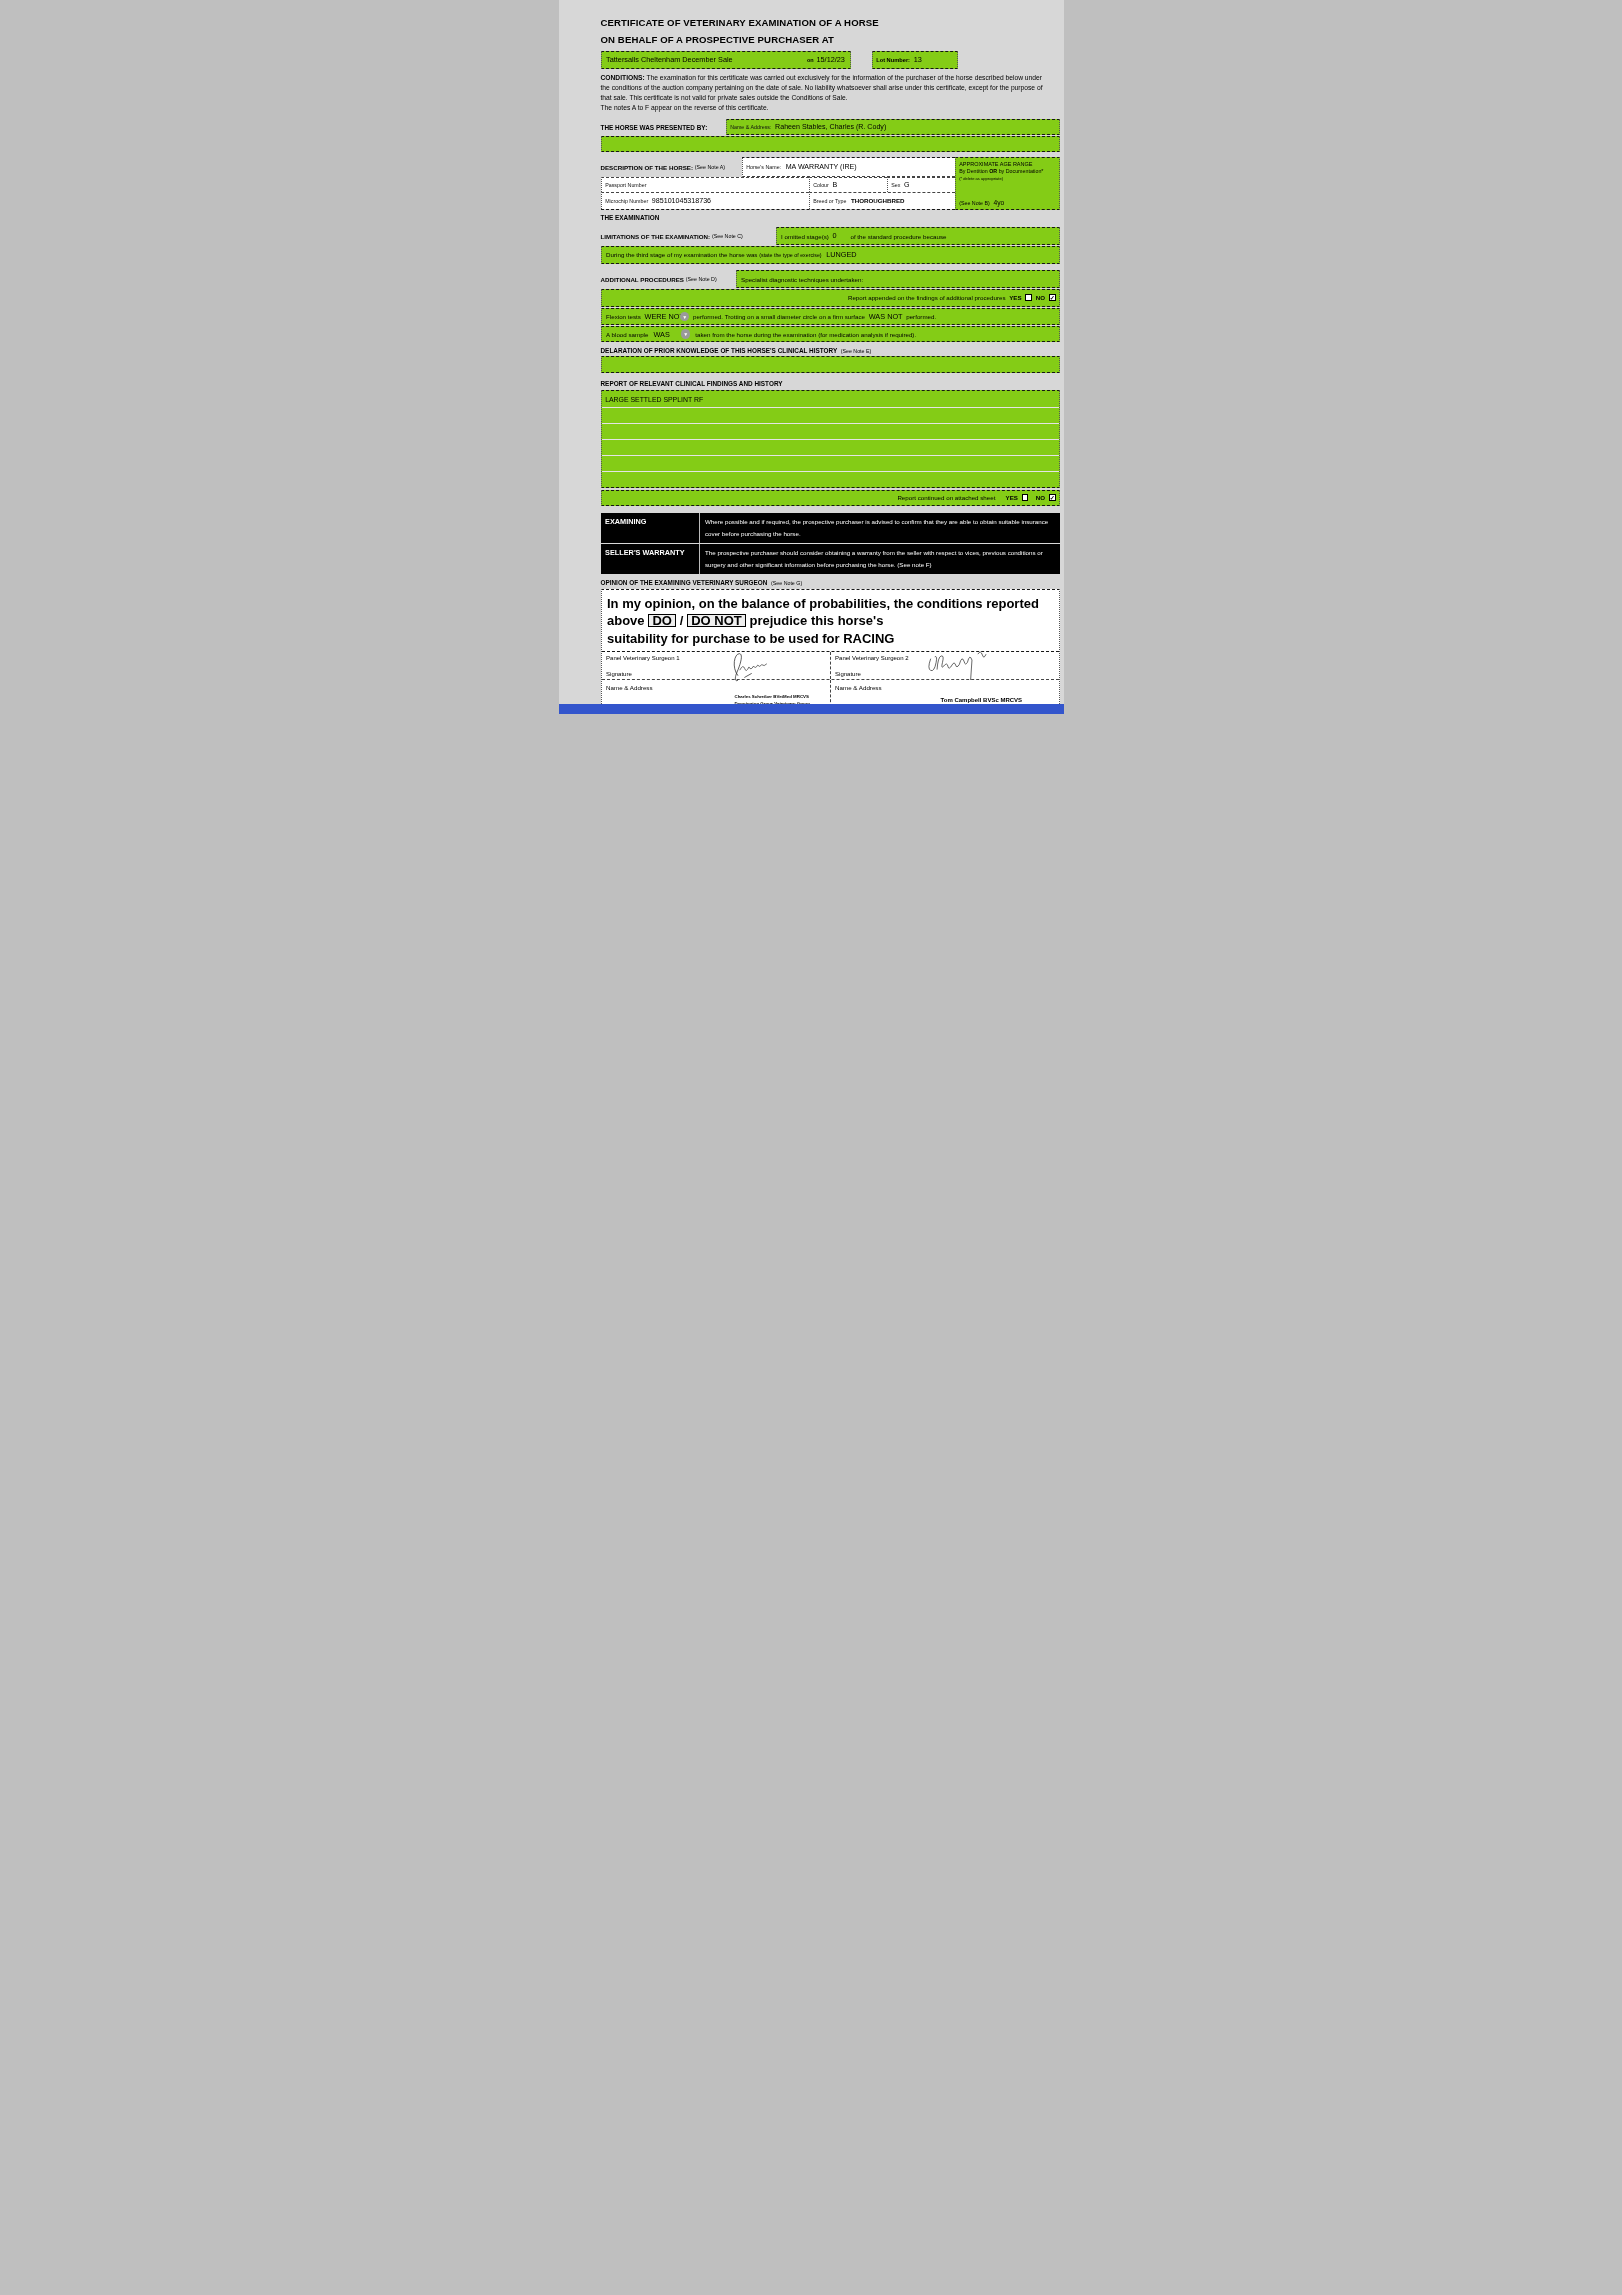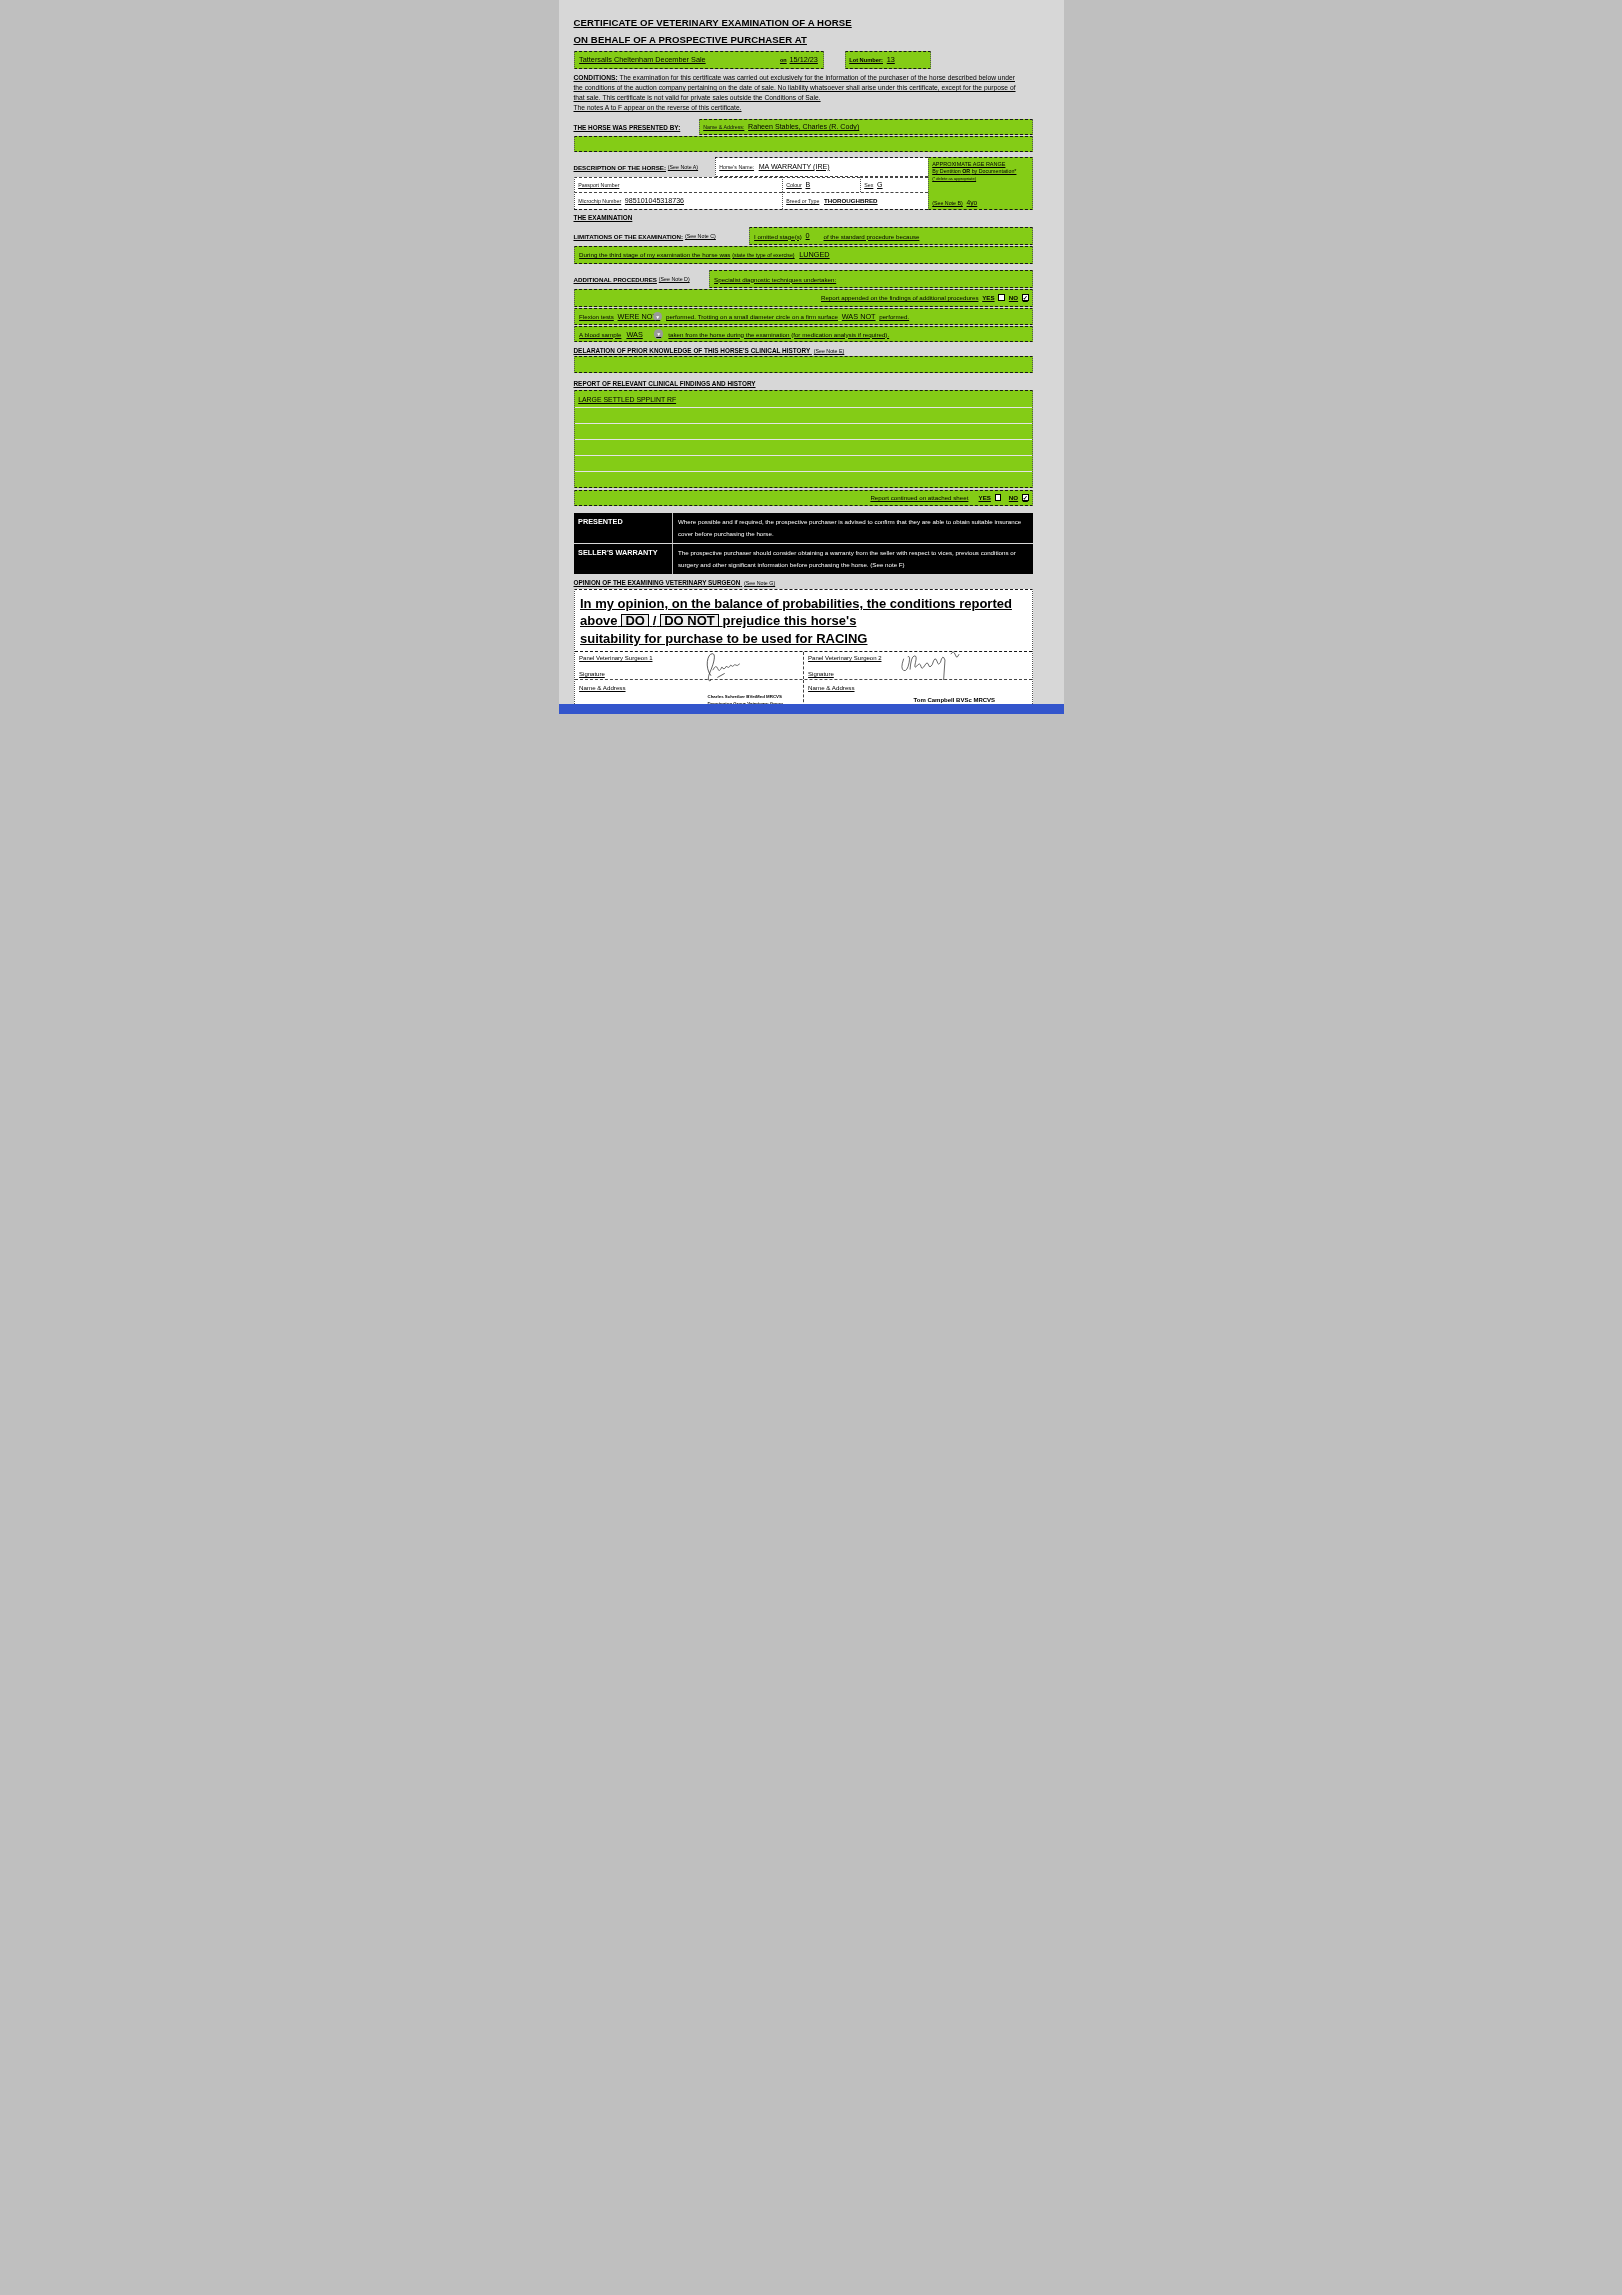--- a/index.html
+++ b/index.html
@@ -1,18 +1,18 @@
 <!DOCTYPE html>
 <html style="font-size:7.3px"><head>
 <meta charset="utf-8">
 <style>
   * { margin:0; padding:0; box-sizing:border-box; }
   body { background:#bfbfbf; font-family:"Liberation Sans", sans-serif; color:#000; }
   .page { position:relative; width:505px; height:714px; margin:0 auto; background:#d7d7d7; overflow:hidden; }
-  .content { position:relative; margin-left:15px; width:459px;text-decoration:underline; }
+  .content { position:relative; margin-left:42px; width:459px; }
 
   
   .wbox { background:#84cc16; border-top:1.4px dashed #161616; border-bottom:1.4px dashed #161616;
           border-left:0.5px dotted #555; border-right:0.5px dotted #555; }
   .row { display:flex; align-items:stretch; }
 
   .title { font-weight:bold; font-size:9.6px; letter-spacing:0.1px; }
   .title + .title { margin-top:6.4px; }
 
   .sale-row { margin-top:6.4px; }
@@ -284,21 +284,21 @@
       <span class="cb-label" style="margin-left:6.4px">YES</span>
       <span class="checkbox"></span>
       <span class="cb-label" style="margin-left:3.7px">NO</span>
       <span class="checkbox checked">
           <span>✓</span>
         </span>
     </div>
 
     <div class="ins-table">
       <div class="ins-row">
-        <div class="ins-label">PRESENTED</div>
+        <div class="ins-label">EXAMINING</div>
         <div class="ins-text">Where possible and if required, the prospective purchaser is advised to confirm that they are able to obtain suitable insurance cover before purchasing the horse.</div>
       </div>
       <div class="ins-row">
         <div class="ins-label">SELLER'S WARRANTY</div>
         <div class="ins-text">The prospective purchaser should consider obtaining a warranty from the seller with respect to vices, previous conditions or surgery and other significant information before purchasing the horse. (See note F)</div>
       </div>
     </div>
 
     <div class="sec-header opinion-header">
       <span>OPINION OF THE EXAMINING VETERINARY SURGEON</span>

